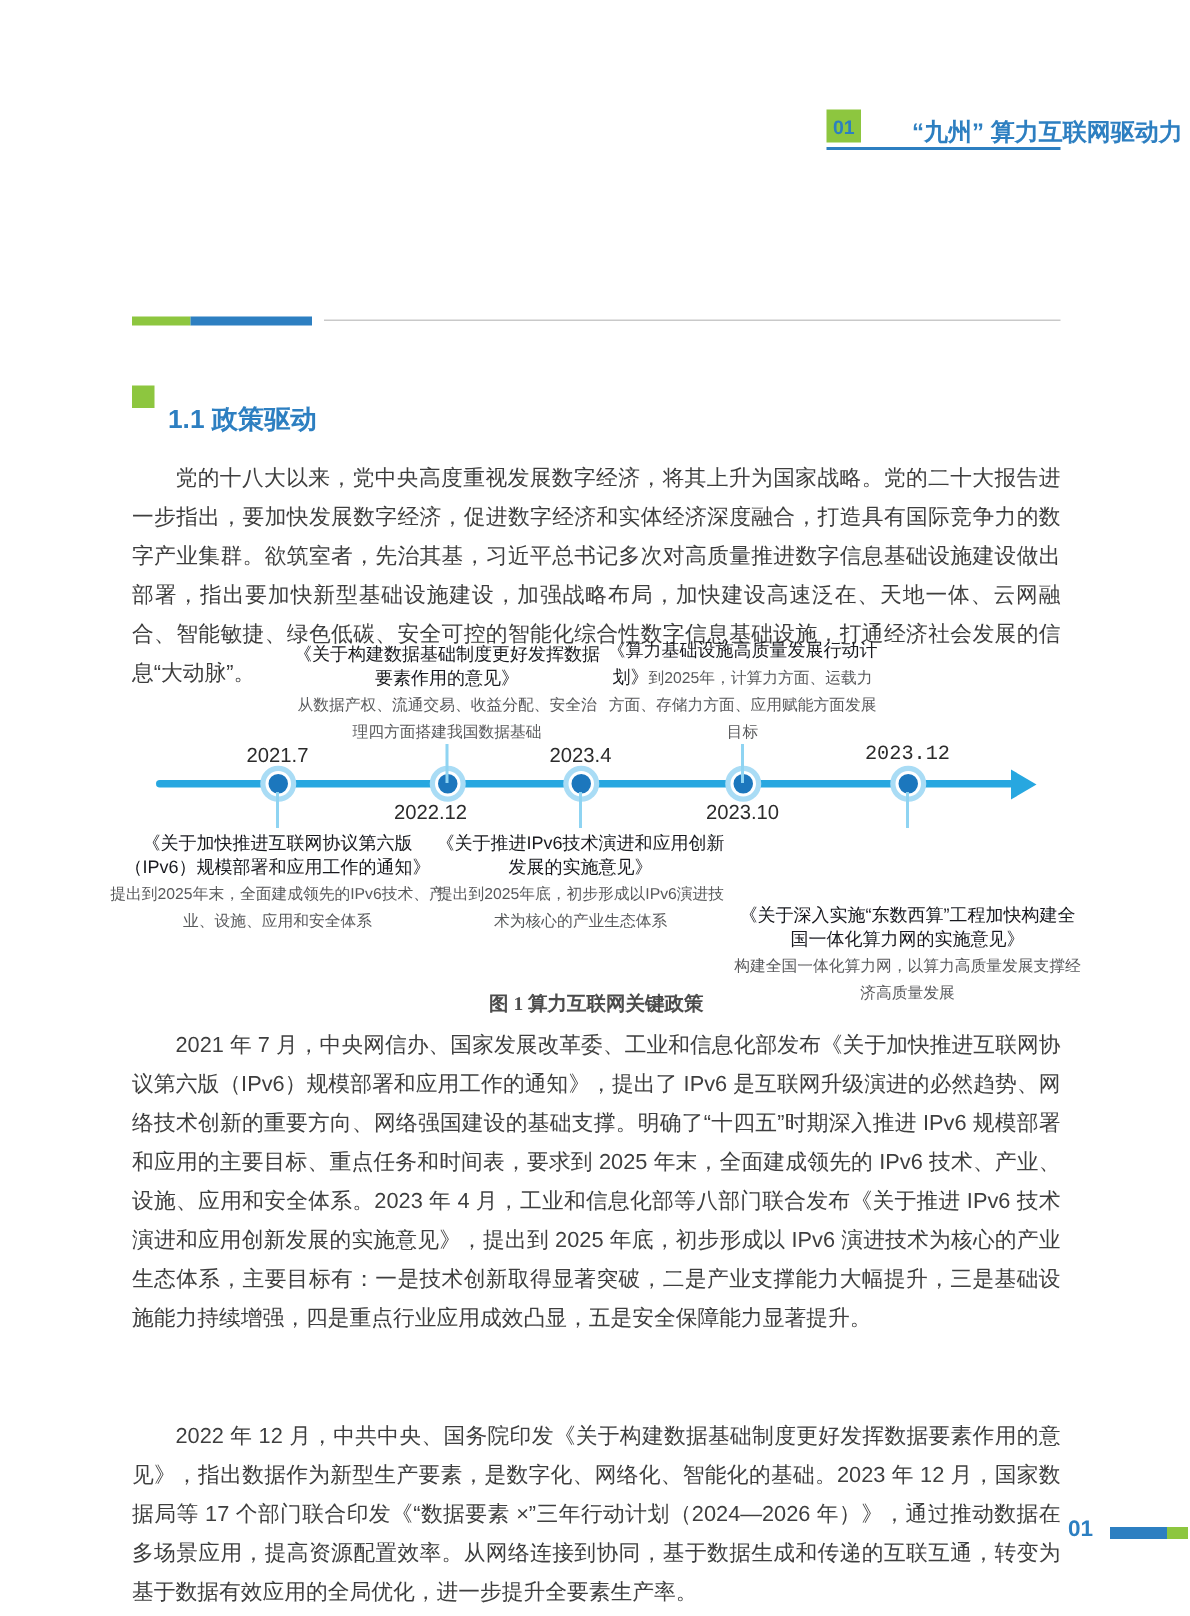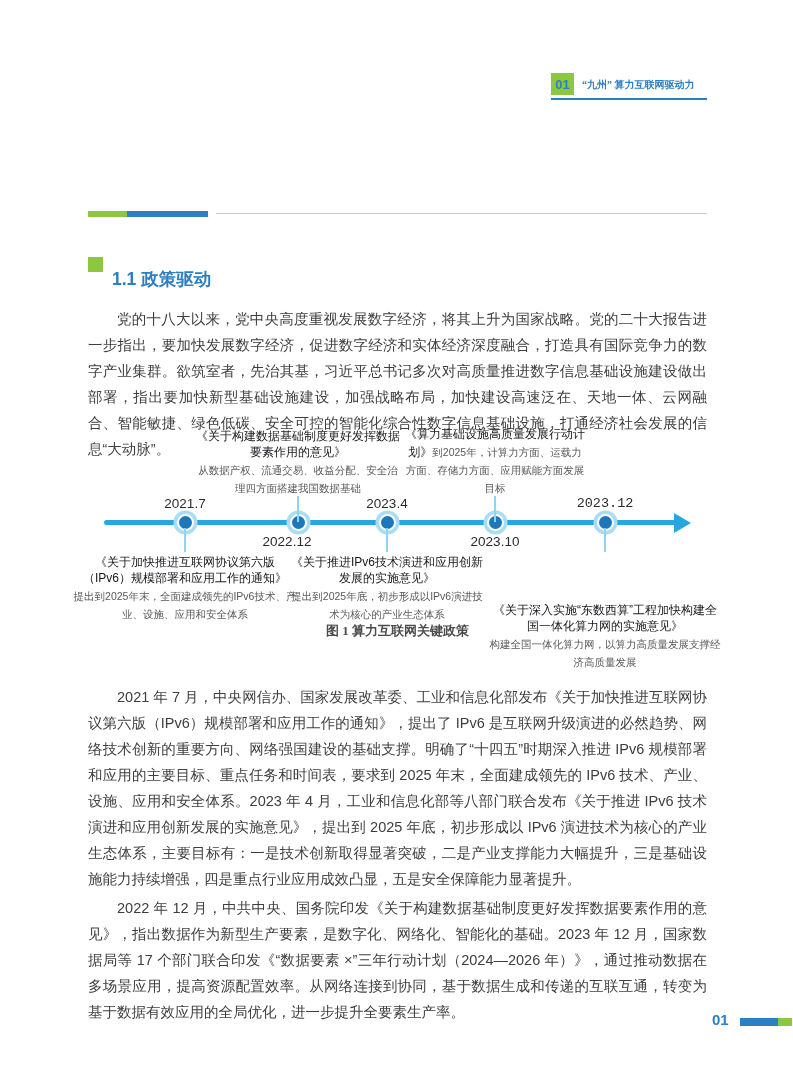--- a/index.html
+++ b/index.html
@@ -8,22 +8,22 @@
     font-family:"Liberation Sans","DejaVu Sans",sans-serif;overflow:hidden;
   }
 
   
   .chapter-badge{
     position:absolute;left:551px;top:73px;width:23px;height:22px;
     background:#8dc63f;color:#2d7fc1;font-size:13px;font-weight:bold;
     display:flex;align-items:center;justify-content:center;
   }
   .chapter-title{
-    position:absolute;left:582px;top:78px;width:130px;
-    color:#2d7fc1;font-size:10px;font-weight:bold;white-space:nowrap;font-family:Liberation Serif, serif;
+    position:absolute;left:608px;top:78px;width:130px;
+    color:#2d7fc1;font-size:16px;font-weight:bold;white-space:nowrap;
   }
   .header-rule{
     position:absolute;left:551px;top:98px;width:156px;height:2px;background:#2d7fc1;
   }
 
   
   .main-title{
     position:absolute;left:88px;top:150px;width:619px;
     color:#2d7fc1;font-size:29px;font-weight:bold;letter-spacing:1px;
   }
@@ -39,21 +39,21 @@
   }
 
   
   .para{
     position:absolute;left:88px;width:619px;
     color:#3e3e3e;font-size:14.5px;line-height:26px;
     text-align:justify;text-indent:2em;
   }
   .para-1{top:291px;}
   .para-2{top:669px;}
-  .para-3{top:853px;margin-top:42px;}
+  .para-3{top:903px;margin-top:42px;}
 
   
   .figure{position:absolute;left:88px;top:440px;width:619px;height:180px;}
   .tl-axis{position:absolute;left:16px;top:80px;width:572px;height:5px;background:#27a7e0;border-radius:3px;}
   .tl-arrowhead{
     position:absolute;left:586px;top:72.5px;width:0;height:0;
     border-left:17px solid #27a7e0;border-top:10px solid transparent;border-bottom:10px solid transparent;
   }
   .tl-node{
     position:absolute;width:13px;height:13px;border-radius:50%;
@@ -65,21 +65,21 @@
   }
   .tl-connector{position:absolute;width:2px;background:#8fd4f2;}
   .tl-ann{position:absolute;text-align:center;}
   .tl-ann b{
     display:block;color:#17181d;font-size:12px;line-height:16px;font-weight:normal;
   }
   .tl-ann span{color:#58595b;font-size:10.5px;line-height:14.5px;}
   .tl-ann.inline b{display:inline;}
 
   .figure-caption{
-    position:absolute;left:88px;top:622px;width:619px;text-align:center;
+    position:absolute;left:88px;top:660px;width:619px;text-align:center;
     font-family:"Liberation Serif","DejaVu Serif",serif;font-weight:bold;
     color:#4c4c4c;font-size:13px;
   }
 
   
   .page-number{
     position:absolute;left:712px;top:1011px;
     color:#2d7fc1;font-size:15px;font-weight:bold;
   }
   .footer-bar-blue{position:absolute;left:740px;top:1018px;width:38px;height:8px;background:#2d7fc1;}

